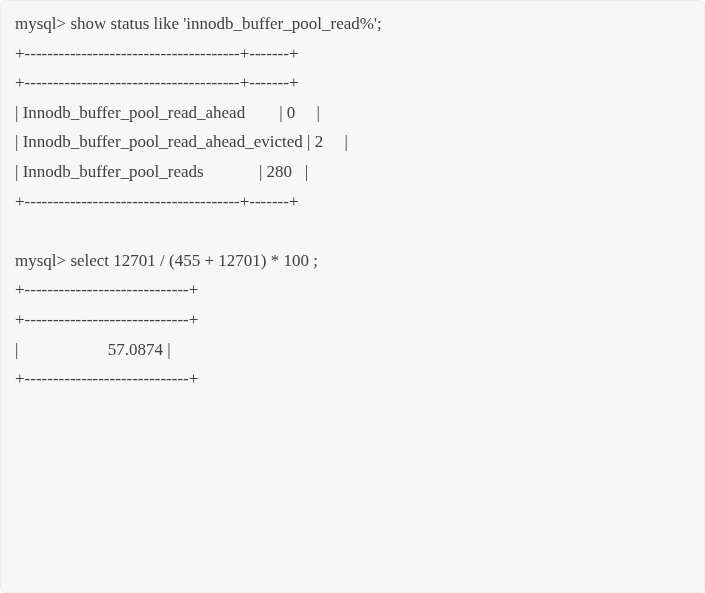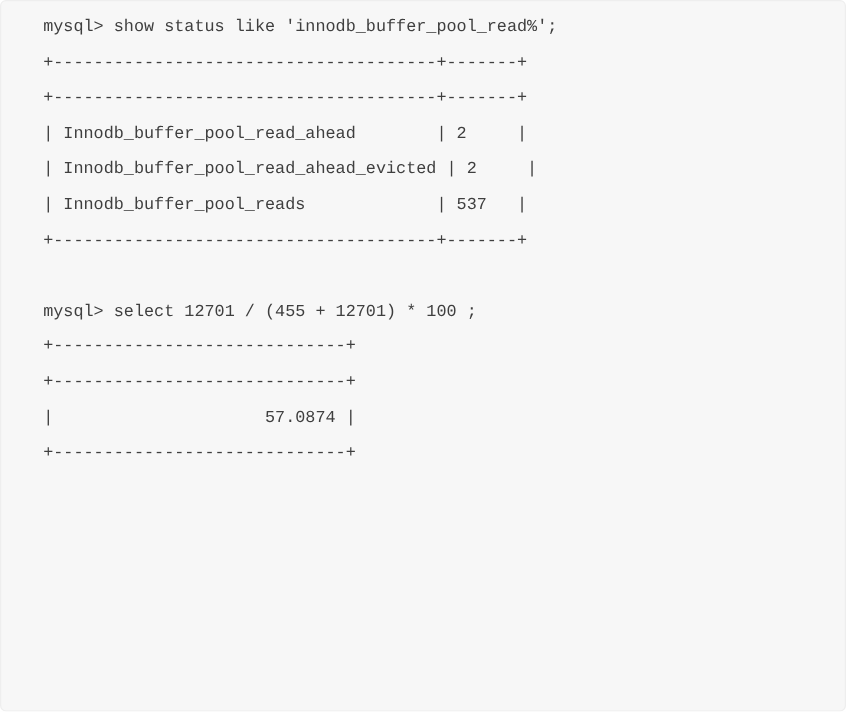--- a/index.html
+++ b/index.html
@@ -16,44 +16,43 @@
   #code-block {
     box-sizing: border-box;
     width: 705px;
     height: 593px;
     background: #f7f7f7;
     border: 1px solid #eeeeee;
     border-radius: 5px;
     padding: 8px 0 10px 14px;
   }
   .code-line {
-    font-family: Liberation Mono, monospace;
-    font-size: 14px;
+    font-family: Liberation Serif, serif;
+    font-size: 17px;
     line-height: 29.6px;
     height: 29.6px;
     color: #3f3f3f;
     white-space: pre;
     letter-spacing: 0px;
-    margin-left: 21px;
     -webkit-font-smoothing: antialiased;
   }
   .code-line.blank {
     color: transparent;
   }
 </style>
 </head>
 <body>
 
 <div id="code-block">
   <div class="code-line">mysql&gt; show status like 'innodb_buffer_pool_read%';</div>
   <div class="code-line">+--------------------------------------+-------+</div>
   <div class="code-line">+--------------------------------------+-------+</div>
-  <div class="code-line">| Innodb_buffer_pool_read_ahead        | 2     |</div>
+  <div class="code-line">| Innodb_buffer_pool_read_ahead        | 0     |</div>
   <div class="code-line">| Innodb_buffer_pool_read_ahead_evicted | 2     |</div>
-  <div class="code-line">| Innodb_buffer_pool_reads             | 537   |</div>
+  <div class="code-line">| Innodb_buffer_pool_reads             | 280   |</div>
   <div class="code-line">+--------------------------------------+-------+</div>
   <div class="code-line blank"></div>
   <div class="code-line">mysql&gt; select 12701 / (455 + 12701) * 100 ;</div>
   <div class="code-line">+-----------------------------+</div>
   <div class="code-line">+-----------------------------+</div>
   <div class="code-line">|                     57.0874 |</div>
   <div class="code-line">+-----------------------------+</div>
 </div>
 
 </body></html>

